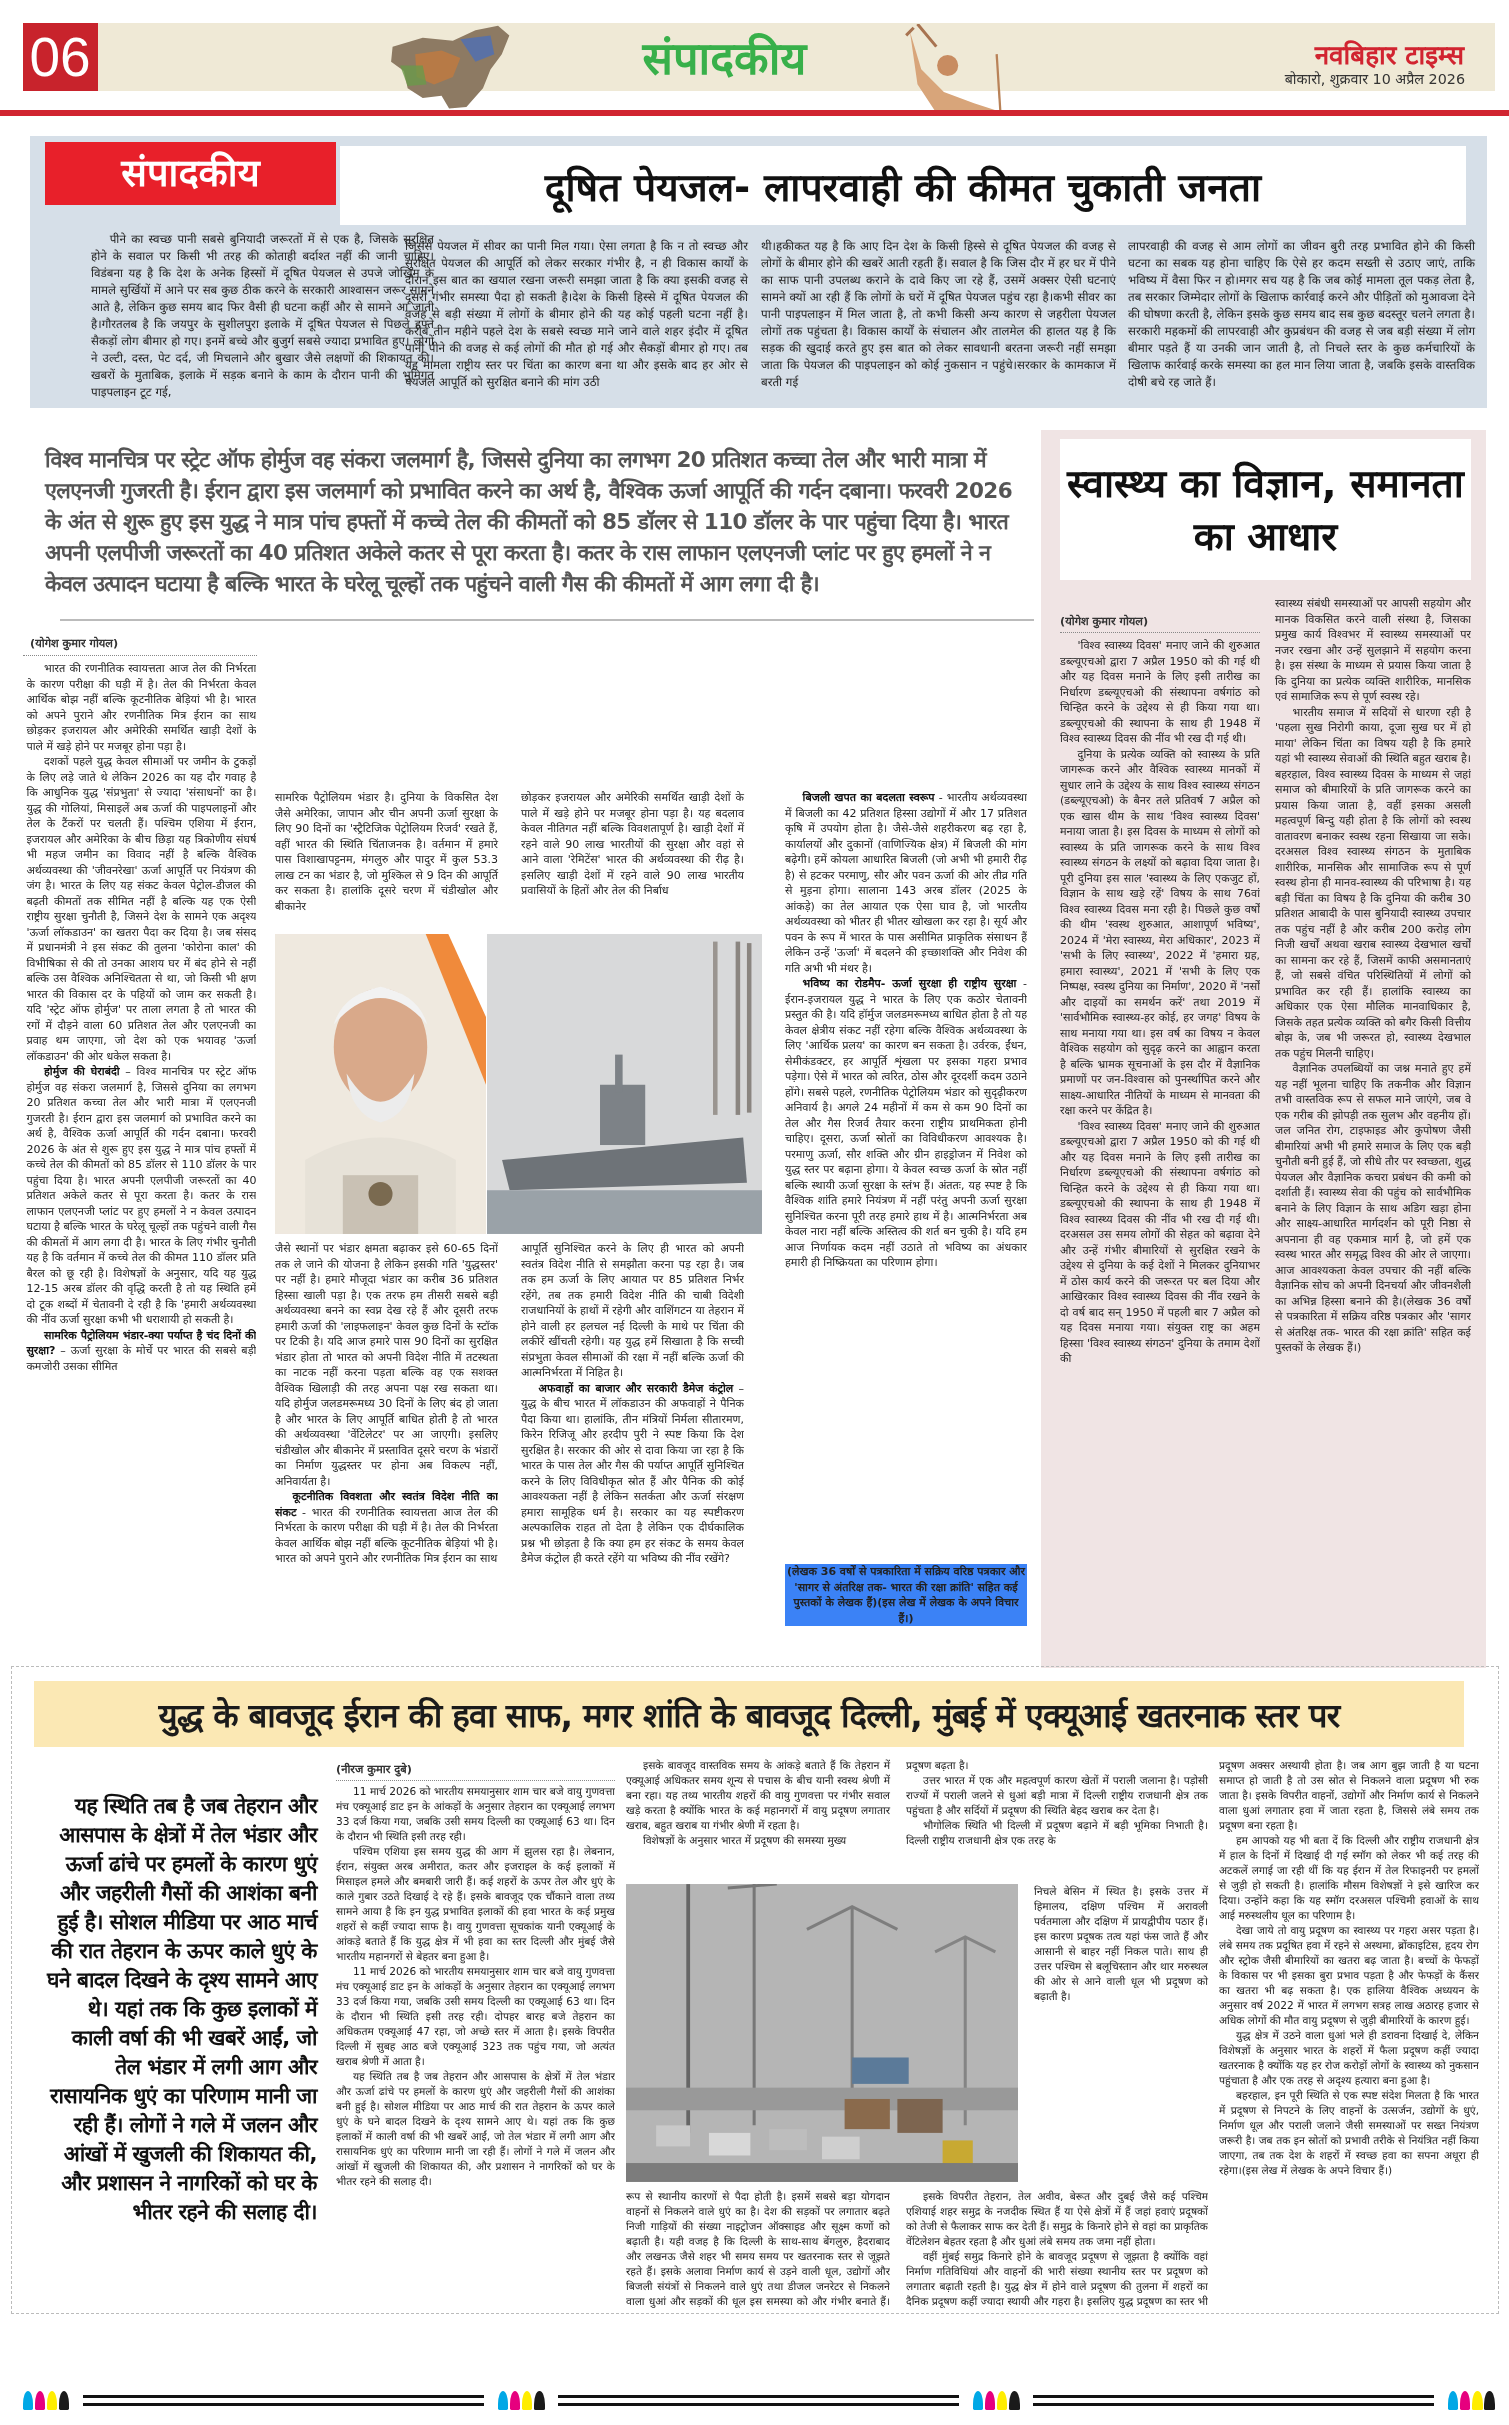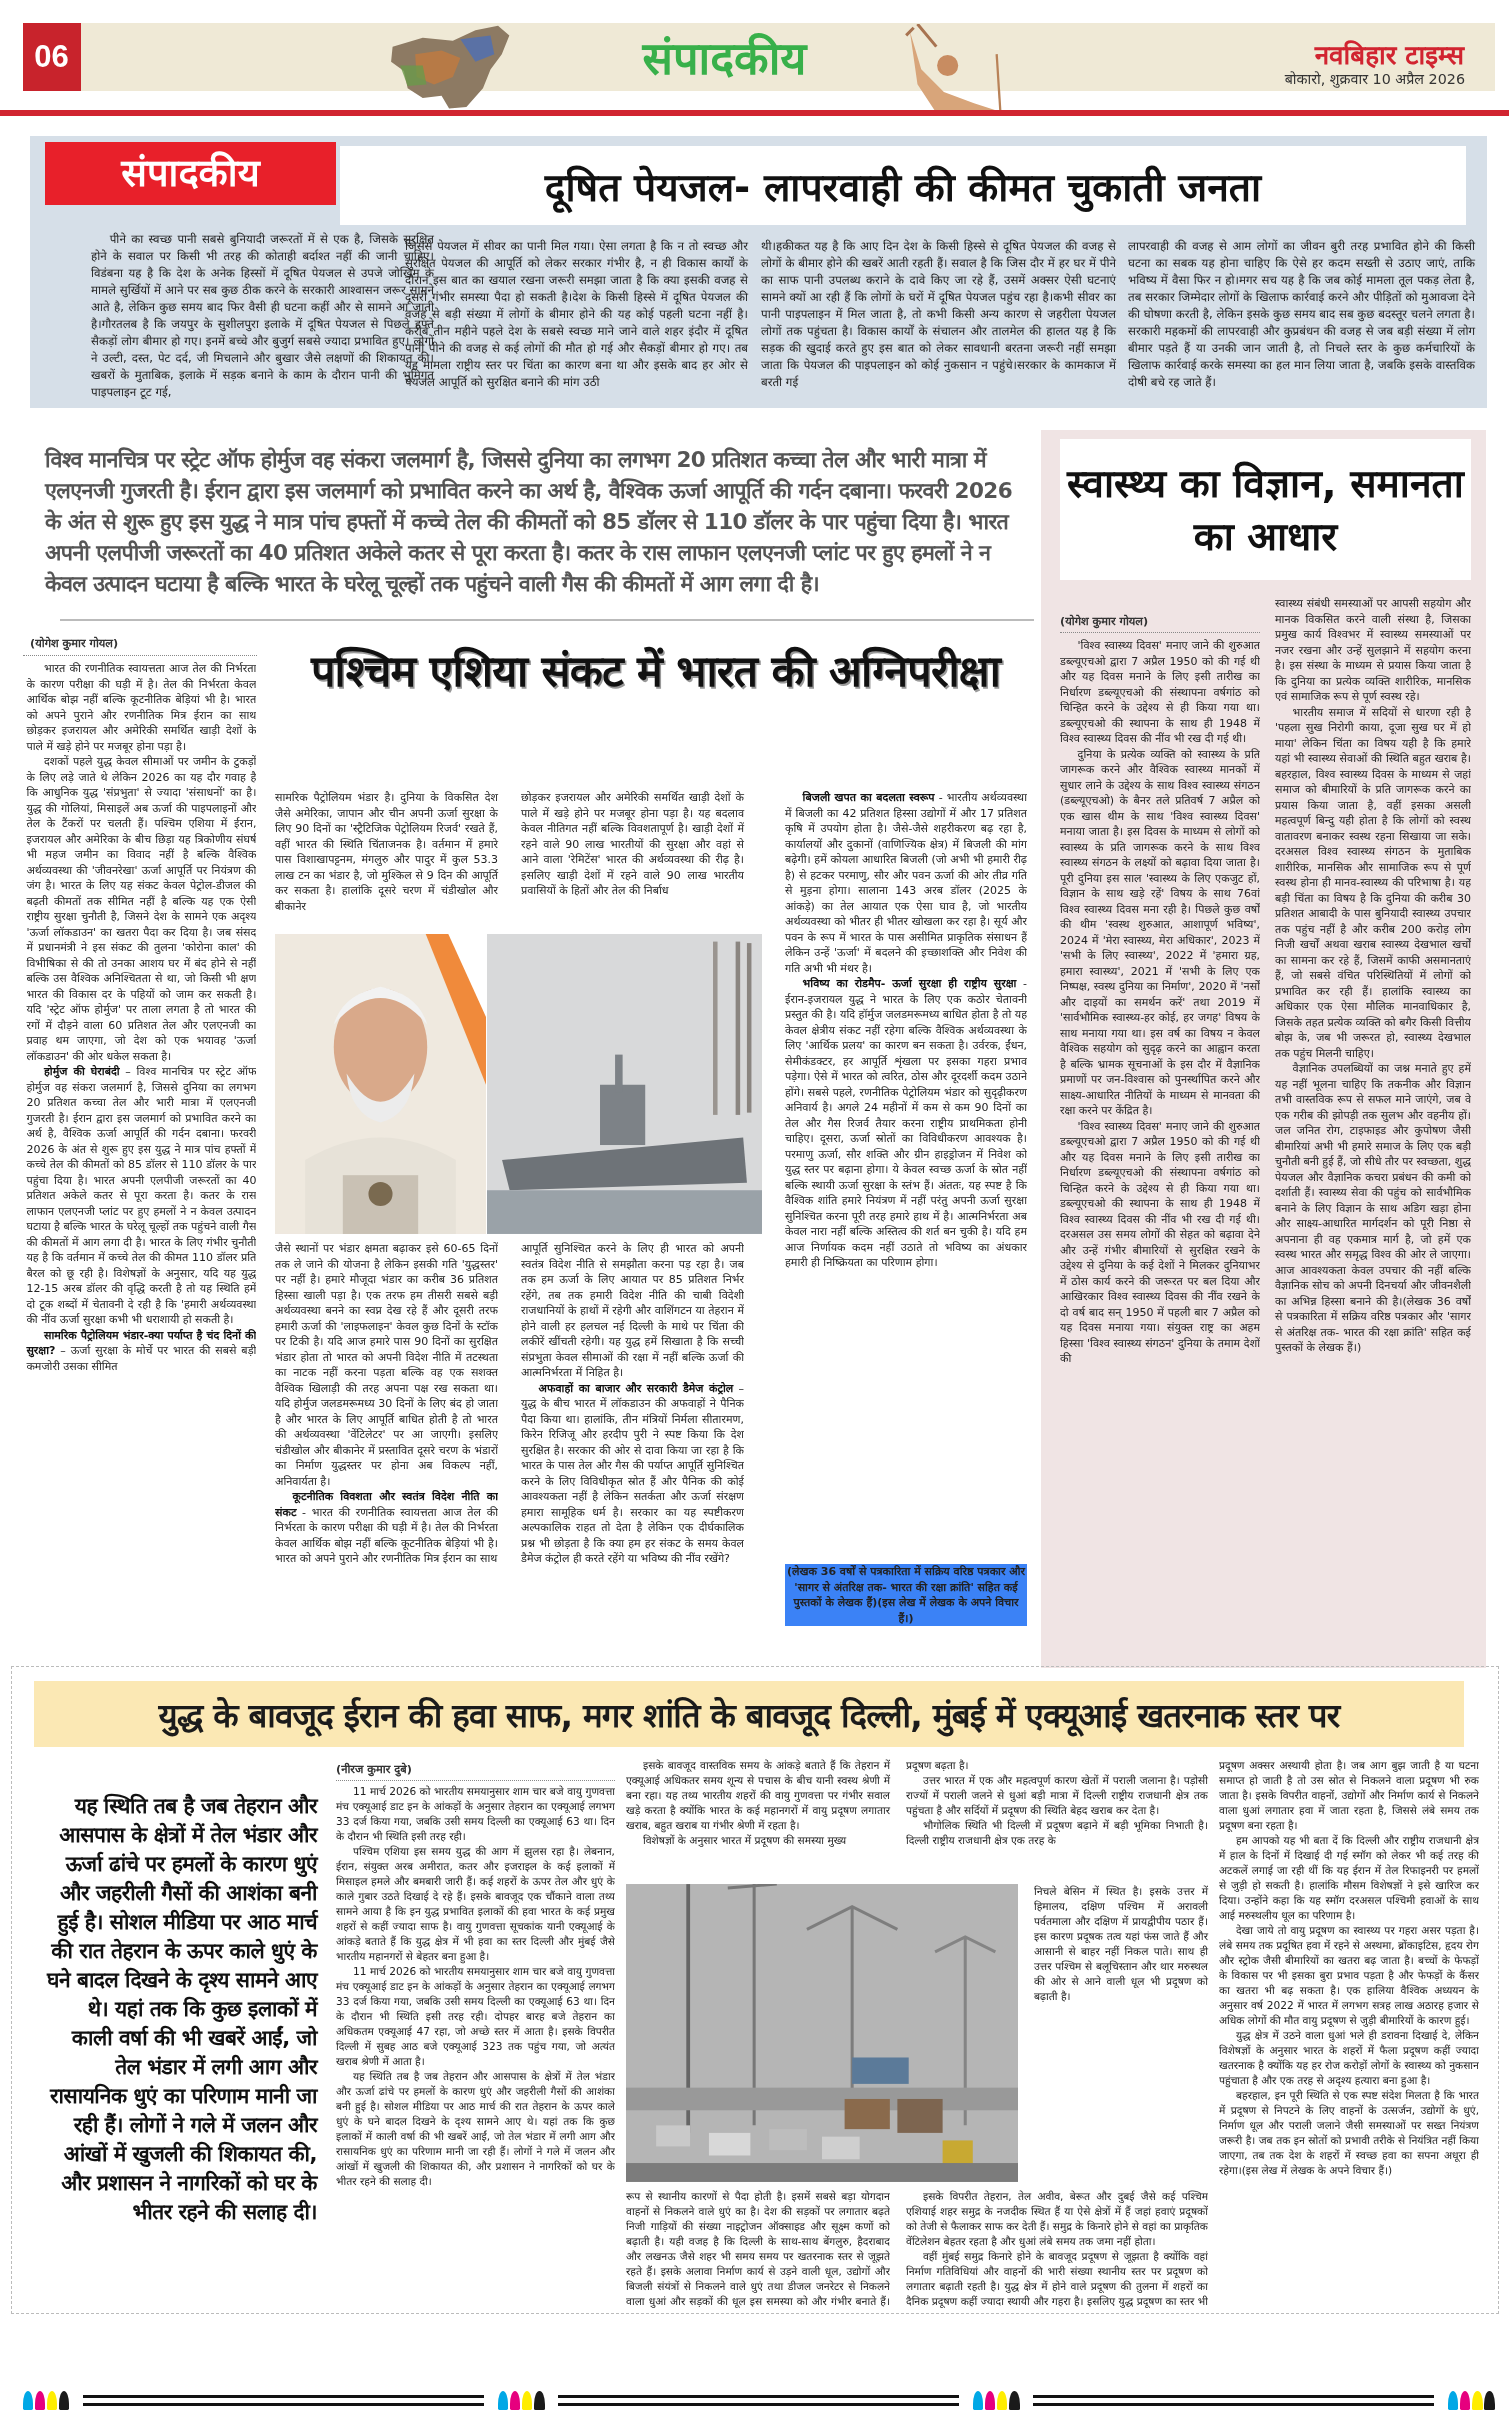--- a/index.html
+++ b/index.html
@@ -1,22 +1,22 @@
 <!DOCTYPE html>
 <html style="font-size:12px"><head>
 <meta charset="utf-8">
 <style>
   * { box-sizing: border-box; margin: 0; padding: 0; }
   html, body { width: 1509px; height: 2426px; background: #ffffff; overflow: hidden; }
   body { position: relative; font-family: "DejaVu Sans", sans-serif; color: #222; }
 
   
   .masthead { position: absolute; left: 22.6px; top: 22.6px; width: 1472px; height: 68px; background: #efe9d6; }
-  .page-no { position: absolute; left: 22.6px; top: 22.6px; width: 58px; height: 68px; background: #c8232c; color: #fff;
-             font-family: "Liberation Sans", sans-serif; font-weight: bold; font-size: 31px; text-align: center; line-height: 68px; }
+  .page-no { position: absolute; left: 22.6px; top: 22.6px; width: 75px; height: 68px; background: #c8232c; color: #fff;
+             font-family: "Liberation Sans", sans-serif; font-weight: normal; font-size: 55px; text-align: center; line-height: 68px; }
   .mast-map { position: absolute; left: 370px; top: 24px; width: 177px; height: 87px; }
   .mast-title { position: absolute; left: 581px; top: 32px; width: 287px; text-align: center; color: #38b04a;
                 font-family: "DejaVu Sans", sans-serif; font-weight: bold; font-size: 45px; line-height: 53px; }
   .mast-figure { position: absolute; left: 891px; top: 24px; width: 151px; height: 89px; }
   .paper-name { position: absolute; left: 1238px; top: 36px; width: 226px; text-align: right; color: #d12430;
                 font-weight: bold; font-size: 26px; }
   .paper-date { position: absolute; left: 1208px; top: 69px; width: 257px; text-align: right; color: #333; font-size: 14.3px; }
   .mast-rule { position: absolute; left: 0; top: 110px; width: 1509px; height: 6px; background: #d12430; }
 
   
@@ -109,21 +109,20 @@
 <div class="ed-col" style="left:1128px;top:238px;width:347px;">
     <p style="text-indent:0">लापरवाही की वजह से आम लोगों का जीवन बुरी तरह प्रभावित होने की किसी घटना का सबक यह होना चाहिए कि ऐसे हर कदम सख्ती से उठाए जाएं, ताकि भविष्य में वैसा फिर न हो।मगर सच यह है कि जब कोई मामला तूल पकड़ लेता है, तब सरकार जिम्मेदार लोगों के खिलाफ कार्रवाई करने और पीड़ितों को मुआवजा देने की घोषणा करती है, लेकिन इसके कुछ समय बाद सब कुछ बदस्तूर चलने लगता है।सरकारी महकमों की लापरवाही और कुप्रबंधन की वजह से जब बड़ी संख्या में लोग बीमार पड़ते हैं या उनकी जान जाती है, तो निचले स्तर के कुछ कर्मचारियों के खिलाफ कार्रवाई करके समस्या का हल मान लिया जाता है, जबकि इसके वास्तविक दोषी बचे रह जाते हैं।</p>
   </div>
 
 <div class="lead-quote">विश्व मानचित्र पर स्ट्रेट ऑफ होर्मुज वह संकरा जलमार्ग है, जिससे दुनिया का लगभग 20 प्रतिशत कच्चा तेल और भारी मात्रा में एलएनजी गुजरती है। ईरान द्वारा इस जलमार्ग को प्रभावित करने का अर्थ है, वैश्विक ऊर्जा आपूर्ति की गर्दन दबाना। फरवरी 2026 के अंत से शुरू हुए इस युद्ध ने मात्र पांच हफ्तों में कच्चे तेल की कीमतों को 85 डॉलर से 110 डॉलर के पार पहुंचा दिया है। भारत अपनी एलपीजी जरूरतों का 40 प्रतिशत अकेले कतर से पूरा करता है। कतर के रास लाफान एलएनजी प्लांट पर हुए हमलों ने न केवल उत्पादन घटाया है बल्कि भारत के घरेलू चूल्हों तक पहुंचने वाली गैस की कीमतों में आग लगा दी है।</div>
 <div class="lead-rule"></div>
 
 <div class="byline" style="left:30px;top:635px;width:226px;">(योगेश कुमार गोयल)</div>
 <div class="dotted" style="left:22.6px;top:655px;width:234px;"></div>
 <div class="main-headline">
-  <div>पश्चिम एशिया संकट में भारत की अग्निपरीक्षा</div>
 </div>
 
 <div class="col" style="left:26.4px;top:661px;width:230px;height:1019px;overflow:hidden;">
   <p>भारत की रणनीतिक स्वायत्तता आज तेल की निर्भरता के कारण परीक्षा की घड़ी में है। तेल की निर्भरता केवल आर्थिक बोझ नहीं बल्कि कूटनीतिक बेड़ियां भी है। भारत को अपने पुराने और रणनीतिक मित्र ईरान का साथ छोड़कर इजरायल और अमेरिकी समर्थित खाड़ी देशों के पाले में खड़े होने पर मजबूर होना पड़ा है।</p>
   <p>दशकों पहले युद्ध केवल सीमाओं पर जमीन के टुकड़ों के लिए लड़े जाते थे लेकिन 2026 का यह दौर गवाह है कि आधुनिक युद्ध 'संप्रभुता' से ज्यादा 'संसाधनों' का है। युद्ध की गोलियां, मिसाइलें अब ऊर्जा की पाइपलाइनों और तेल के टैंकरों पर चलती हैं। पश्चिम एशिया में ईरान, इजरायल और अमेरिका के बीच छिड़ा यह त्रिकोणीय संघर्ष भी महज जमीन का विवाद नहीं है बल्कि वैश्विक अर्थव्यवस्था की 'जीवनरेखा' ऊर्जा आपूर्ति पर नियंत्रण की जंग है। भारत के लिए यह संकट केवल पेट्रोल-डीजल की बढ़ती कीमतों तक सीमित नहीं है बल्कि यह एक ऐसी राष्ट्रीय सुरक्षा चुनौती है, जिसने देश के सामने एक अदृश्य 'ऊर्जा लॉकडाउन' का खतरा पैदा कर दिया है। जब संसद में प्रधानमंत्री ने इस संकट की तुलना 'कोरोना काल' की विभीषिका से की तो उनका आशय घर में बंद होने से नहीं बल्कि उस वैश्विक अनिश्चितता से था, जो किसी भी क्षण भारत की विकास दर के पहियों को जाम कर सकती है। यदि 'स्ट्रेट ऑफ होर्मुज' पर ताला लगता है तो भारत की रगों में दौड़ने वाला 60 प्रतिशत तेल और एलएनजी का प्रवाह थम जाएगा, जो देश को एक भयावह 'ऊर्जा लॉकडाउन' की ओर धकेल सकता है।</p>
   <p><b>होर्मुज की घेराबंदी</b><span> – विश्व मानचित्र पर स्ट्रेट ऑफ होर्मुज वह संकरा जलमार्ग है, जिससे दुनिया का लगभग 20 प्रतिशत कच्चा तेल और भारी मात्रा में एलएनजी गुजरती है। ईरान द्वारा इस जलमार्ग को प्रभावित करने का अर्थ है, वैश्विक ऊर्जा आपूर्ति की गर्दन दबाना। फरवरी 2026 के अंत से शुरू हुए इस युद्ध ने मात्र पांच हफ्तों में कच्चे तेल की कीमतों को 85 डॉलर से 110 डॉलर के पार पहुंचा दिया है। भारत अपनी एलपीजी जरूरतों का 40 प्रतिशत अकेले कतर से पूरा करता है। कतर के रास लाफान एलएनजी प्लांट पर हुए हमलों ने न केवल उत्पादन घटाया है बल्कि भारत के घरेलू चूल्हों तक पहुंचने वाली गैस की कीमतों में आग लगा दी है। भारत के लिए गंभीर चुनौती यह है कि वर्तमान में कच्चे तेल की कीमत 110 डॉलर प्रति बैरल को छू रही है। विशेषज्ञों के अनुसार, यदि यह युद्ध 12-15 अरब डॉलर की वृद्धि करती है तो यह स्थिति हमें दो टूक शब्दों में चेतावनी दे रही है कि 'हमारी अर्थव्यवस्था की नींव ऊर्जा सुरक्षा कभी भी धराशायी हो सकती है।</span></p>
   <p><b>सामरिक पैट्रोलियम भंडार-क्या पर्याप्त है चंद दिनों की सुरक्षा?</b><span> – ऊर्जा सुरक्षा के मोर्चे पर भारत की सबसे बड़ी कमजोरी उसका सीमित</span></p>
 </div>
 
 <div class="col" style="left:275px;top:790px;width:223px;">

